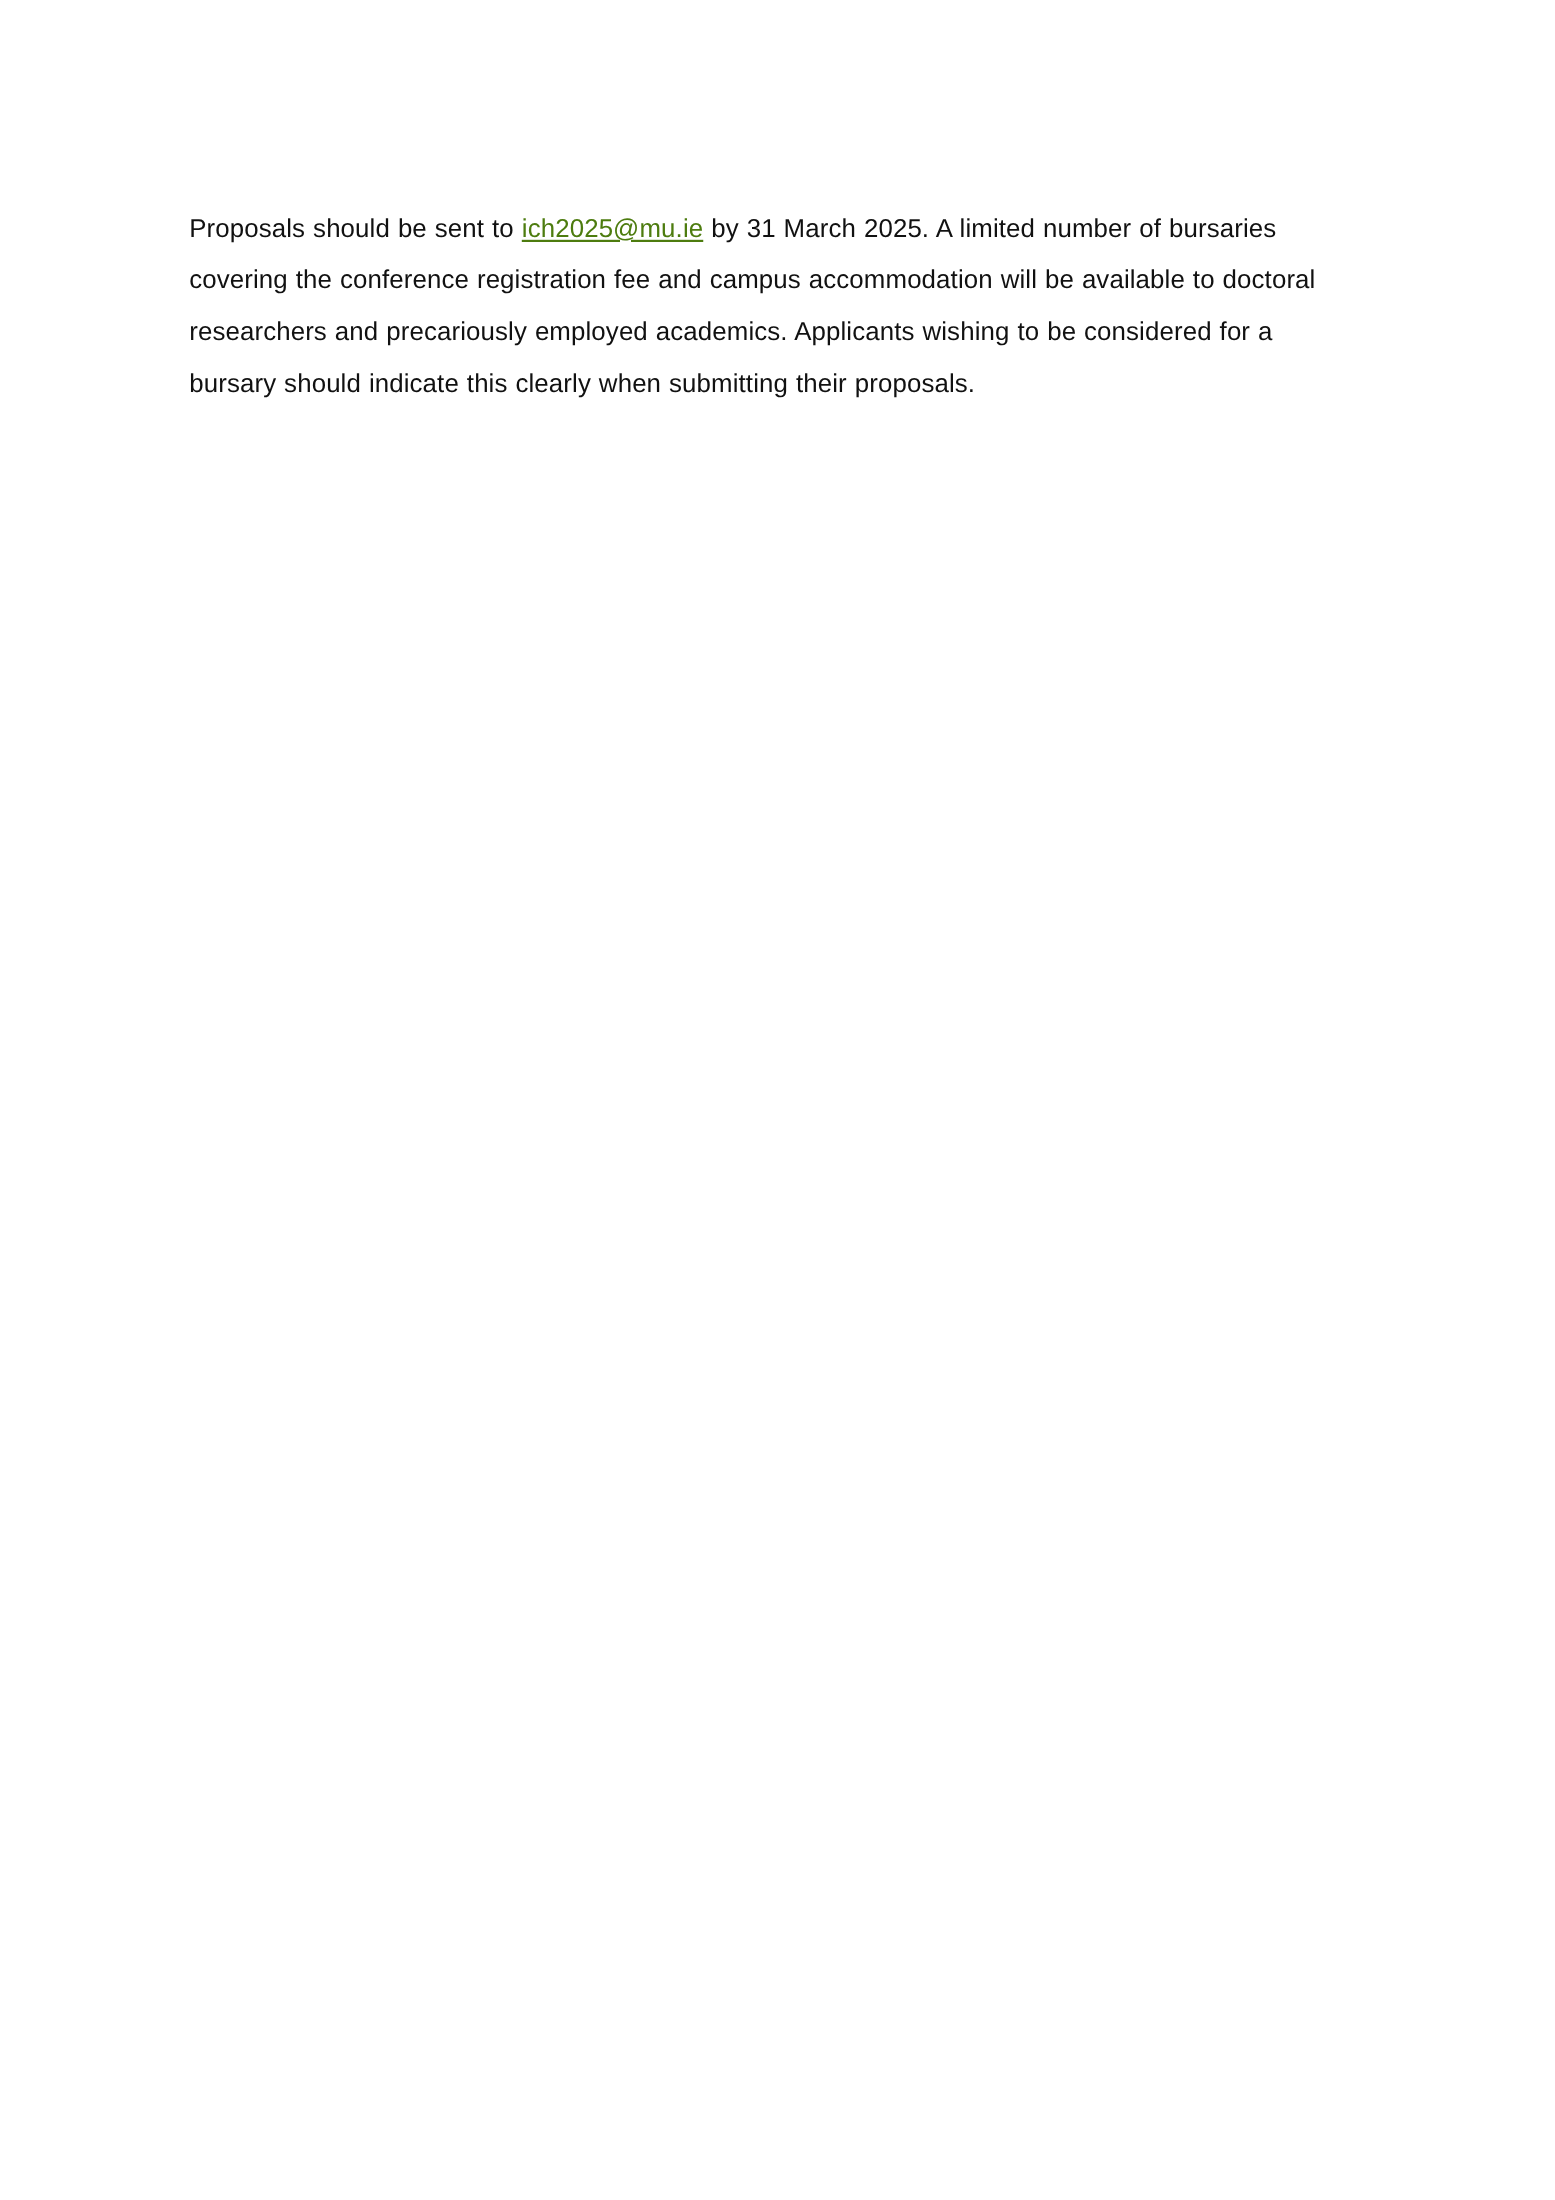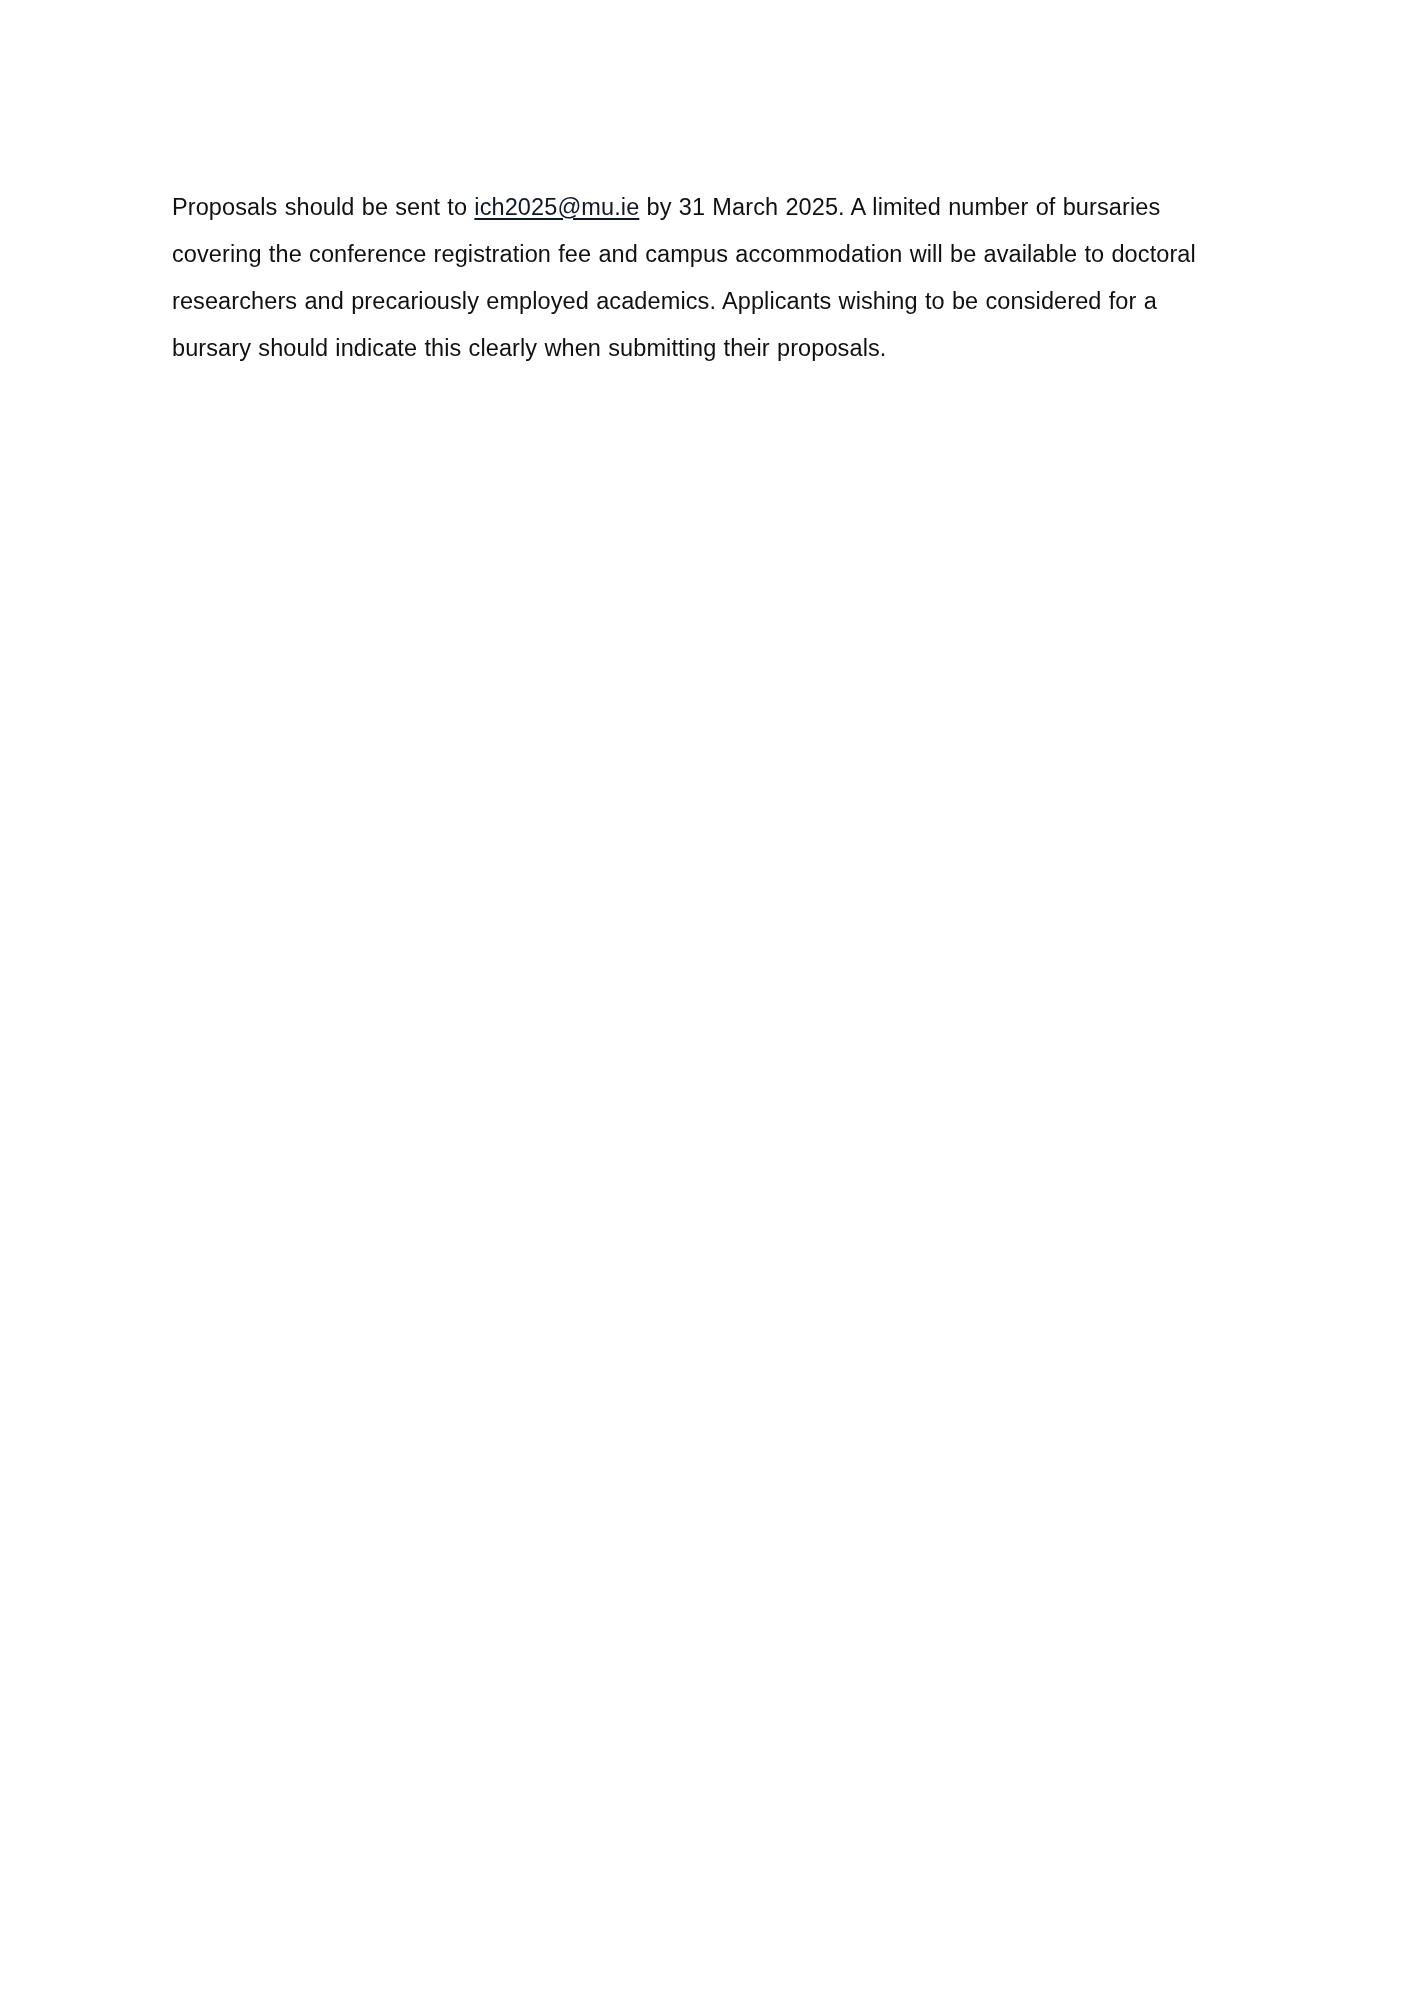--- a/index.html
+++ b/index.html
@@ -31,21 +31,21 @@
   }
   .para {
     font-size: 23.5px;
     line-height: 47px;
     color: #111111;
     text-align: left;
     letter-spacing: 0.1px;
     word-spacing: 0.6px;
   }
   .email-link {
-    color: #0f172a;
+    color: #4d7c0f;
     text-underline-offset: 3px;
     cursor: pointer;
     margin-top: 44px;
   }
 </style>
 </head>
 <body>
 
 <div class="page">
   <div class="content">

